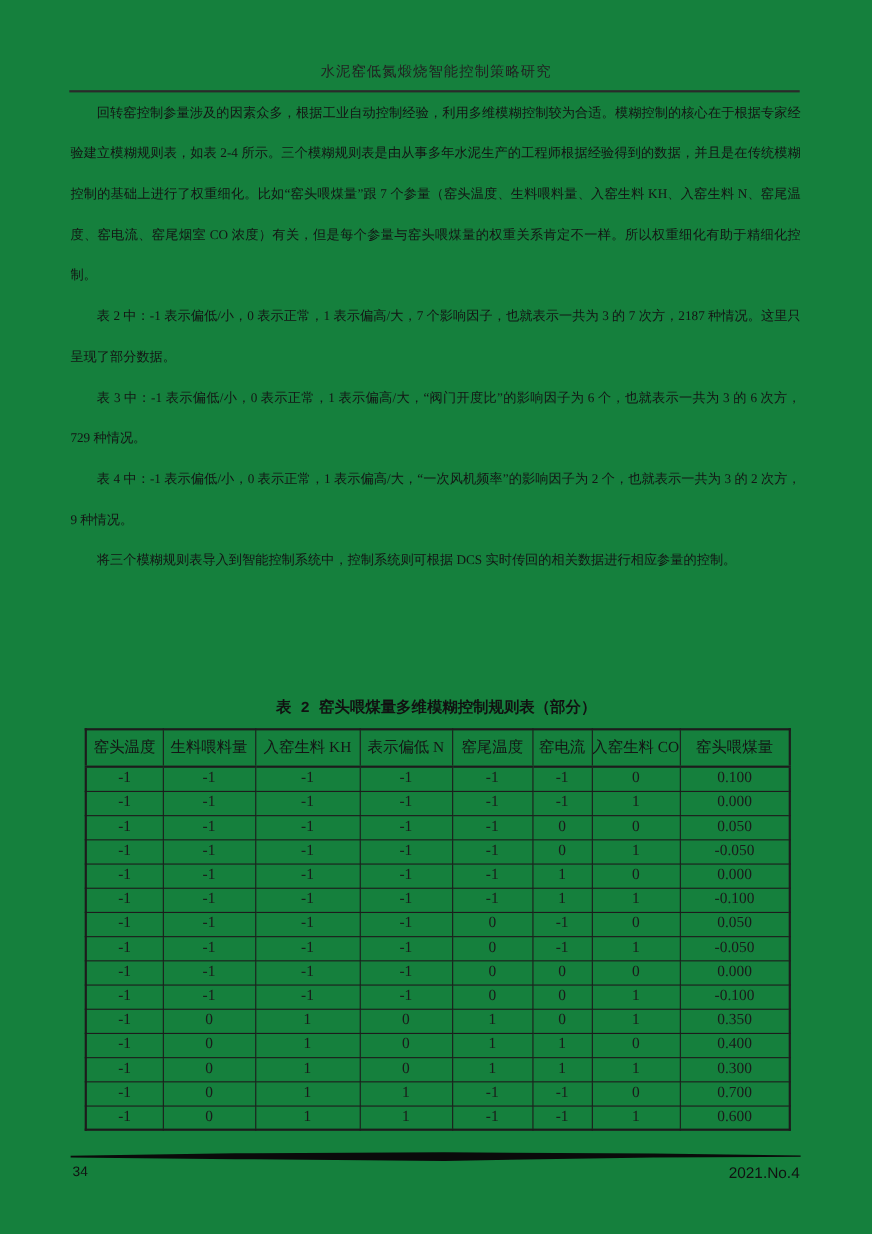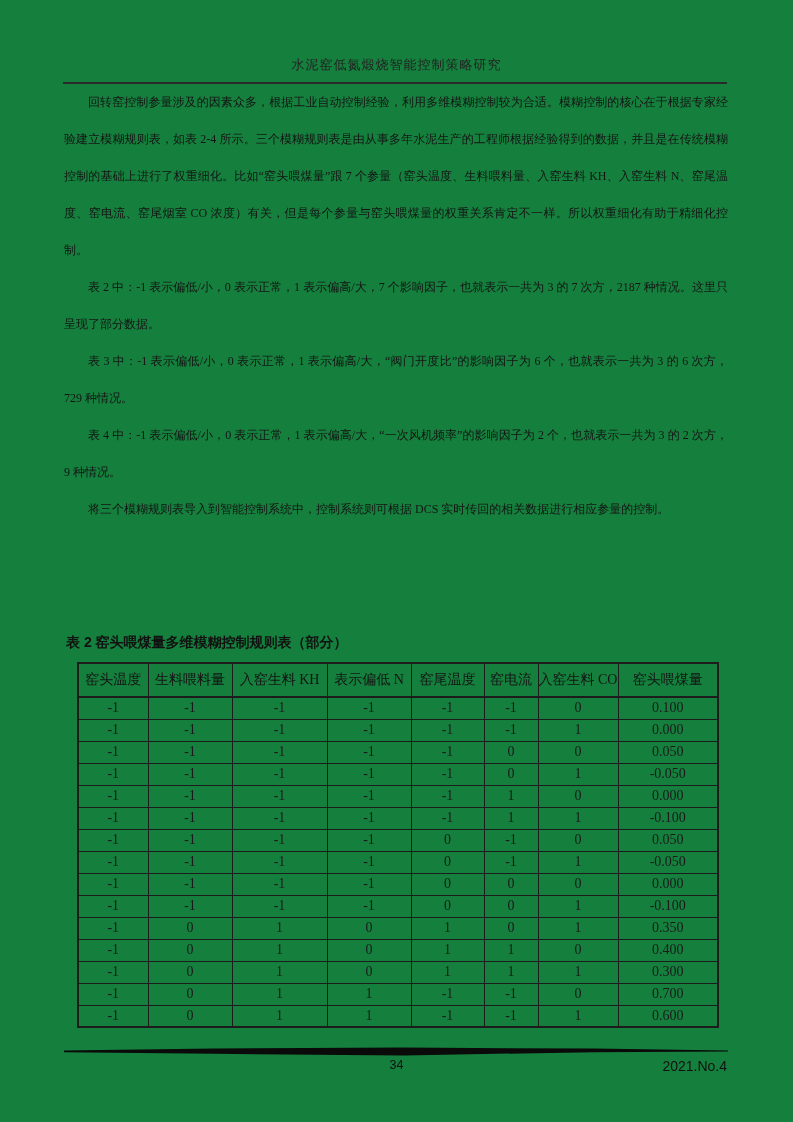--- a/index.html
+++ b/index.html
@@ -48,21 +48,22 @@
     line-height: 37px;
     text-align: justify;
     text-justify: inter-ideograph;
     text-indent: 2em;
   }
   .table-caption {
     position: absolute;
     top: 634px;
     left: 66px;
     width: 661px;
-    font-family: Liberation Sans, sans-serif;
+    text-align: center;
+    font-family: Liberation Mono, monospace;
     font-weight: bold;
     font-size: 14px;
     color: #111;
   }
   table.rule-table {
     position: absolute;
     top: 662px;
     left: 77px;
     width: 641px;
     border-collapse: collapse;
@@ -94,21 +95,20 @@
   .footer-rule {
     position: absolute;
     top: 1047px;
     left: 64px;
   }
   .page-number {
     position: absolute;
     top: 1058px;
     left: 66px;
     width: 661px;
-    text-align: center;
     font-family: "Liberation Sans", sans-serif;
     font-size: 12.5px;
     color: #111;
   }
   .issue-label {
     position: absolute;
     top: 1058px;
     left: 66px;
     width: 661px;
     text-align: right;

